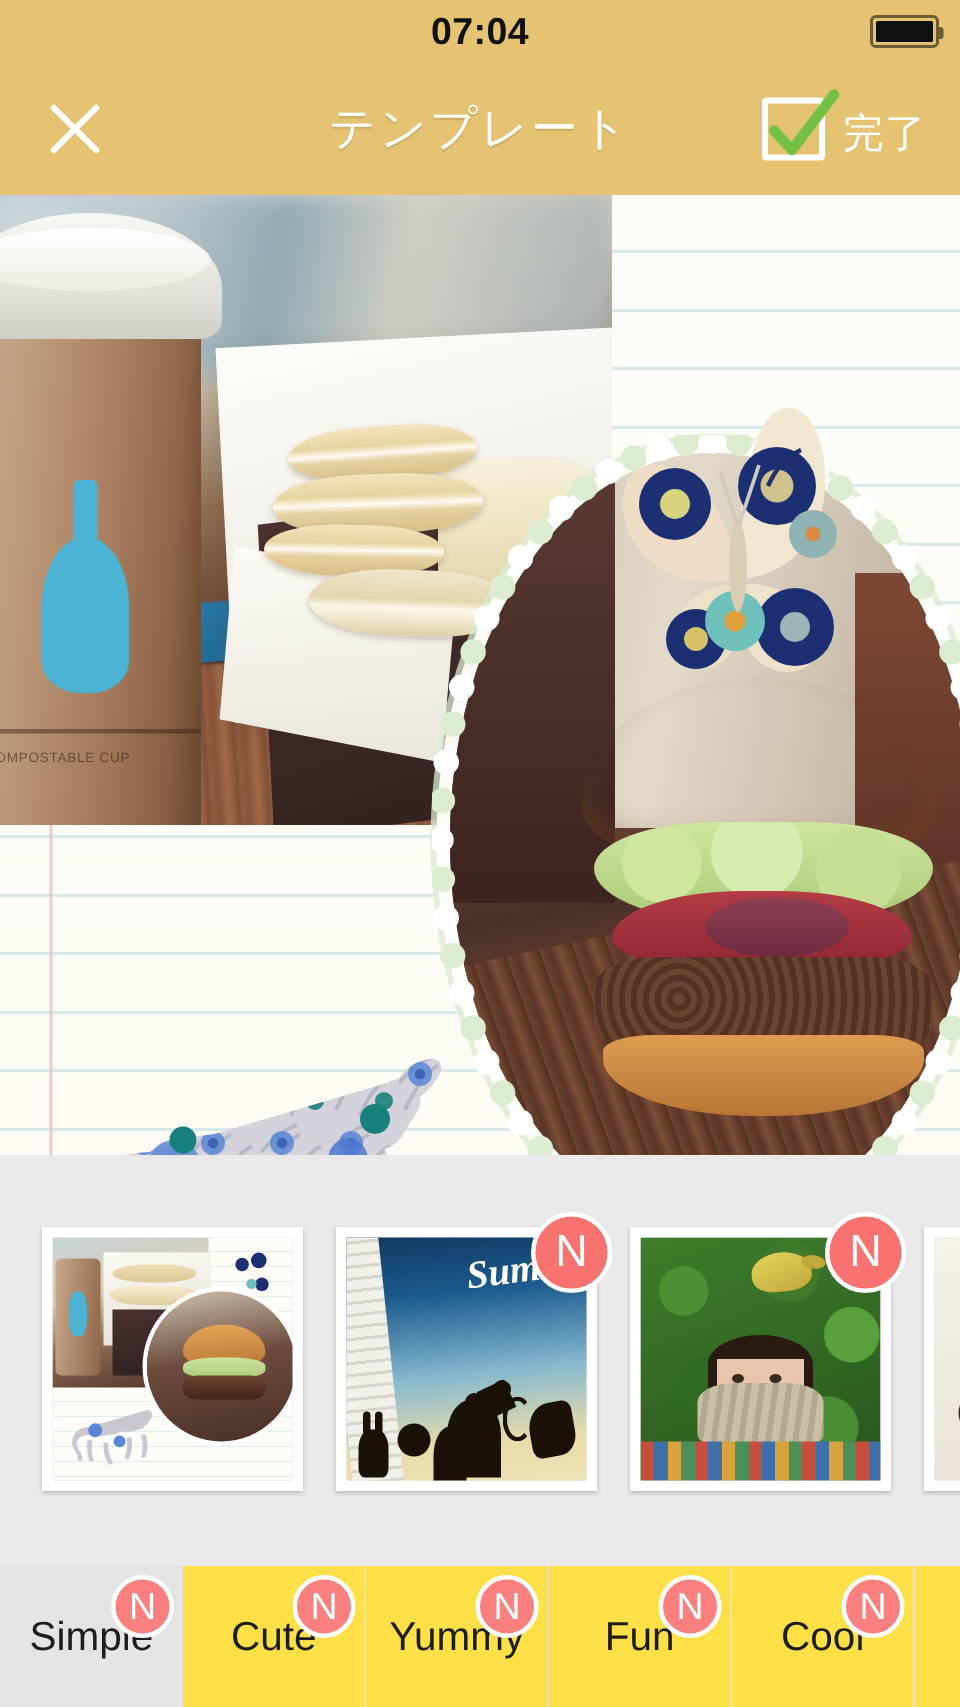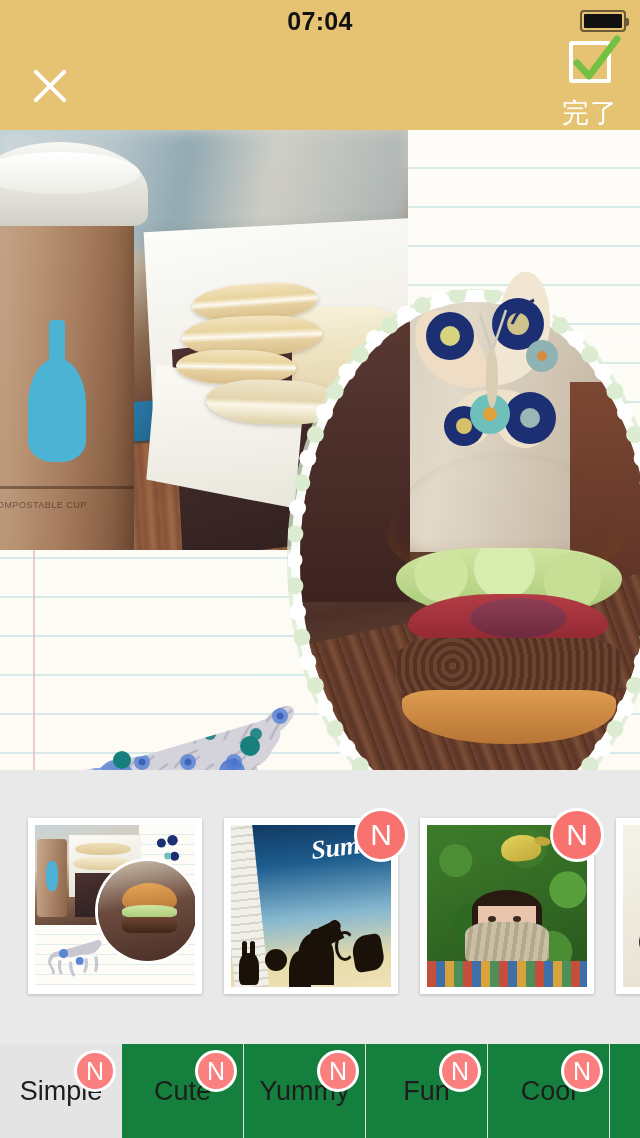--- a/index.html
+++ b/index.html
@@ -45,21 +45,21 @@
     background:#e5c373; display:flex; align-items:center; padding:0 22px;
   }
   .nav-close { width:56px; height:56px; position:relative; cursor:pointer; flex:0 0 auto; }
   .nav-close i { position:absolute; left:6px; top:26px; width:44px; height:4px; background:#fff; border-radius:2px; }
   .nav-close i:first-child{ transform:rotate(45deg);} .nav-close i:last-child{ transform:rotate(-45deg);}
   .nav-title {
     position:absolute; left:0; right:0; text-align:center;
     font-size:31px; color:#fff; letter-spacing:2px; font-weight:400;
     text-shadow:0 1px 1px rgba(120,95,40,.25);
   }
-  .nav-done { margin-left:auto; display:flex; align-items:center; gap:12px; cursor:pointer; position:relative; z-index:3;flex-direction:column;}
+  .nav-done { margin-left:auto; display:flex; align-items:flex-end; gap:12px; cursor:pointer; position:relative; z-index:3;}
   .chk { width:42px; height:42px; border:4px solid #fff; border-radius:3px; position:relative; }
   .chk svg{ position:absolute; left:-6px; top:-14px; }
   .done-label{ font-size:27px; color:#fff; letter-spacing:1px; }
 
   
   .canvas { position:absolute; top:130px; left:0; width:640px; height:640px; overflow:hidden;
             background:#fdfcf7; }
   
   .paper { position:absolute; inset:0;
     background:
@@ -237,21 +237,21 @@
   .t3 .sweater{position:absolute;left:0;bottom:0;width:100%;height:16%;
      background:repeating-linear-gradient(90deg,#c54f3d 0 9px,#3f6fa8 9px 18px,#d8a33c 18px 27px,#4c8f58 27px 36px);}
 
   
   .t4 .bgp{position:absolute;inset:0;background:linear-gradient(170deg,#f5f2e8,#e6e1d2);}
   .t4 .circ{position:absolute;left:10%;bottom:10%;width:70%;height:36%;border:3px solid #2b2b2b;border-radius:50%;}
 
   
   .tabbar{ position:absolute; bottom:0; left:0; width:640px; height:94px;
      background:#e9e9e9; display:flex; }
-  .tab{ position:relative; flex:0 0 122px; height:94px; background:#15803d;
+  .tab{ position:relative; flex:0 0 122px; height:94px; background:#fde047;
      display:flex; align-items:center; justify-content:center; cursor:pointer;
      border-right:1px solid #e2e2e2;}
   .tab.sel{ background:#e4e4e4; border-right:none;}
   .tab-label{ font-size:27px; color:#1d1d1d; }
   .tab .nbadge-sm{ position:absolute; right:6px; top:6px; width:42px; height:42px; border-radius:50%;
      background:#fa8080; color:#fff; font-size:25px; display:flex; align-items:center; justify-content:center;
      border:3px solid #fff;}
   .tab.edge{ flex:0 0 56px; border-right:none;}
 </style>
 </head>
@@ -266,20 +266,21 @@
           <u></u>
         </span>
     </div>
   </div>
 
   <div class="navbar">
     <div class="nav-close">
         <i></i>
         <i></i>
       </div>
+    <div class="nav-title">テンプレート</div>
     <div class="nav-done">
       <span class="chk">
         <svg width="58" height="58" viewBox="0 0 58 58" aria-hidden="true">
           <polyline points="10,32 22,45 50,8" fill="none" stroke="#74c043" stroke-width="7" stroke-linecap="round" stroke-linejoin="round"></polyline>
         </svg>
       </span>
       <span class="done-label">完了</span>
     </div>
   </div>
 

